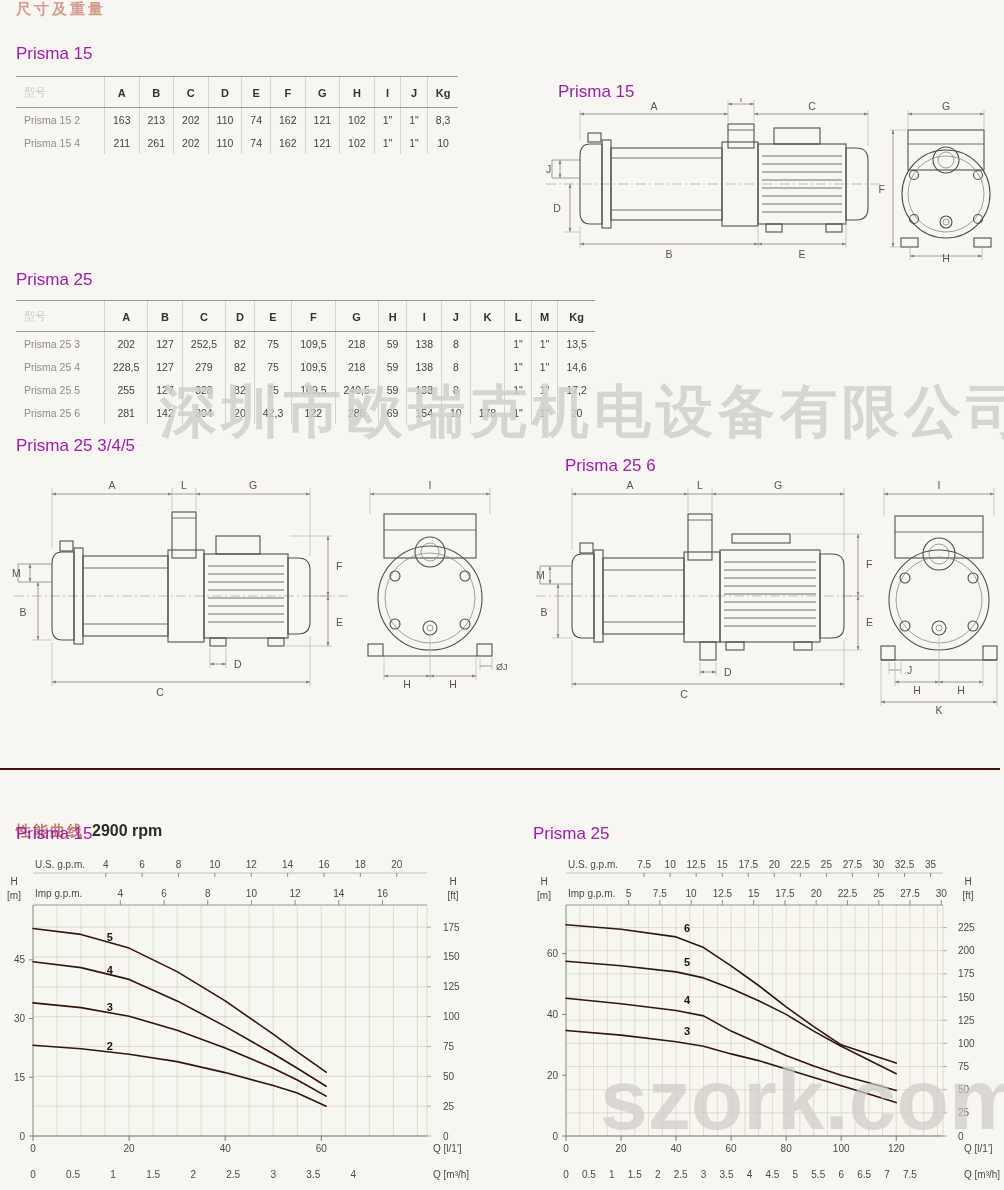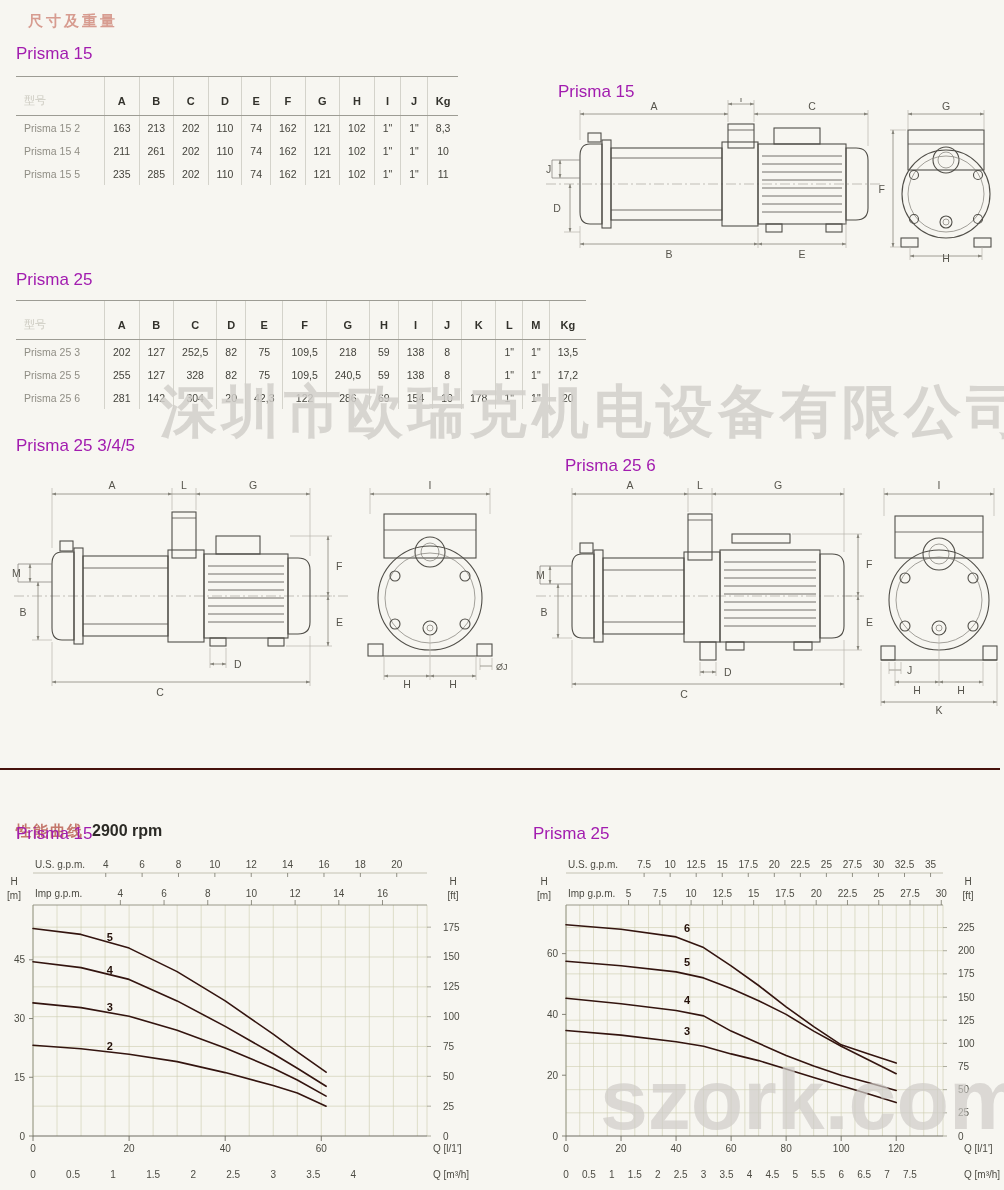--- a/index.html
+++ b/index.html
@@ -11,21 +11,21 @@
   .cn-title{font-size:15px;font-weight:bold;color:#d79c90;letter-spacing:3px;}
   .sub-title{font-size:17px;color:#a21caf;}
   .curve-title-cn{color:#c4786c;font-weight:bold;font-size:15px;letter-spacing:2px;}
   .curve-rpm{color:#2b2a25;font-weight:bold;font-size:16px;margin-left:8px;}
   .divider{height:2px;background:#46120d;width:1000px;}
 
   .spec-table{border-collapse:collapse;font-size:10.5px;color:#44433c;}
   .spec-table th{
     font-weight:bold;color:#33322c;font-size:11px;
     border-top:1px solid #9d9c94;border-bottom:1px solid #9d9c94;
-    padding:16px 8px 7px;text-align:center;
+    padding:8px 8px 7px;text-align:center;
   }
   .spec-table td{padding:6px 8px 5px;text-align:center;}
   .spec-table th + th, .spec-table td + td{border-left:1px solid #d4d3cb;}
   .spec-table .mdl{color:#cbc9bf;font-weight:normal;text-align:left;min-width:72px;}
   .spec-table .mdl-cell{color:#908e85;text-align:left;margin-top:34px;}
 
   .wm-company{
     font-size:57px;font-weight:bold;color:rgba(209,207,202,0.85);
     letter-spacing:5px;white-space:nowrap;z-index:9;pointer-events:none;
   }
@@ -39,21 +39,21 @@
   .bd{fill:none;stroke:#514f49;stroke-width:1.1;}
   .fin{stroke:#514f49;stroke-width:0.8;}
   .thin{stroke:#7c7a72;stroke-width:0.7;fill:none;}
   .dim{stroke:#8a887e;stroke-width:0.8;}
   .ext{stroke:#b8b6ac;stroke-width:0.7;}
   .cl{stroke:#aaa89d;stroke-width:0.7;stroke-dasharray:10 3 2 3;}
 </style>
 </head>
 <body>
 
-<div class="abs cn-title" style="left:16px;top:12px;margin-left:12px;">尺寸及重量</div>
+<div class="abs cn-title" style="left:16px;top:0;">尺寸及重量</div>
 
 <div class="abs sub-title" style="left:16px;top:44px;">Prisma 15</div>
 <div class="abs" style="left:16px;top:76px;">
   <table class="spec-table">
       <thead>
         <tr>
           <th class="mdl">型号</th>
           <th>A</th>
           <th>B</th>
           <th>C</th>
@@ -88,34 +88,20 @@
           <td>261</td>
           <td>202</td>
           <td>110</td>
           <td>74</td>
           <td>162</td>
           <td>121</td>
           <td>102</td>
           <td>1"</td>
           <td>1"</td>
           <td>10</td>
-        </tr>
-        <tr>
-          <td class="mdl-cell">Prisma 15 5</td>
-          <td>235</td>
-          <td>285</td>
-          <td>202</td>
-          <td>110</td>
-          <td>74</td>
-          <td>162</td>
-          <td>121</td>
-          <td>102</td>
-          <td>1"</td>
-          <td>1"</td>
-          <td>11</td>
         </tr>
       </tbody>
     </table>
 </div>
 
 <div class="abs sub-title" style="left:558px;top:82px;">Prisma 15</div>
 <svg class="abs drawing" id="d1" style="left:544px;top:98px;" width="460" height="166" viewBox="0 0 460 166">
   <defs>
     <marker id="arA" markerWidth="6" markerHeight="4" refX="5.5" refY="2" orient="auto-start-reverse">
       <path d="M0,0L5.5,2L0,4Z" fill="#85837a"></path>
@@ -234,20 +220,37 @@
           <td>75</td>
           <td>109,5</td>
           <td>218</td>
           <td>59</td>
           <td>138</td>
           <td>8</td>
           <td></td>
           <td>1"</td>
           <td>1"</td>
           <td>13,5</td>
+        </tr>
+        <tr>
+          <td class="mdl-cell">Prisma 25 4</td>
+          <td>228,5</td>
+          <td>127</td>
+          <td>279</td>
+          <td>82</td>
+          <td>75</td>
+          <td>109,5</td>
+          <td>218</td>
+          <td>59</td>
+          <td>138</td>
+          <td>8</td>
+          <td></td>
+          <td>1"</td>
+          <td>1"</td>
+          <td>14,6</td>
         </tr>
         <tr>
           <td class="mdl-cell">Prisma 25 5</td>
           <td>255</td>
           <td>127</td>
           <td>328</td>
           <td>82</td>
           <td>75</td>
           <td>109,5</td>
           <td>240,5</td>

